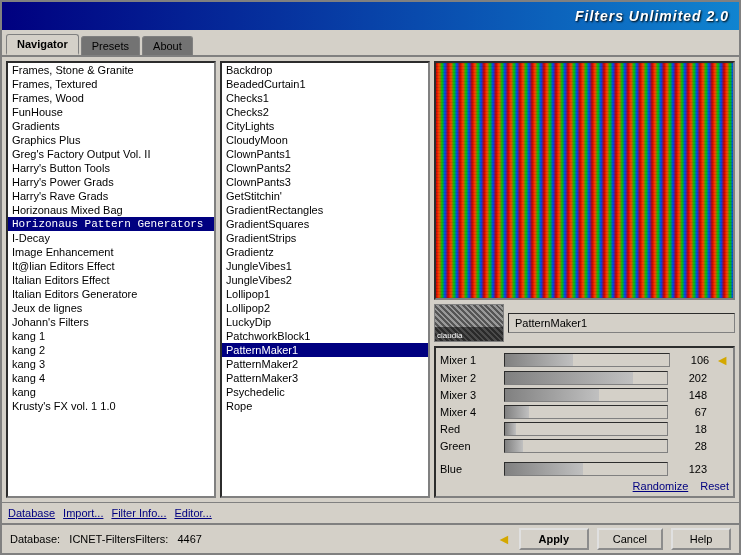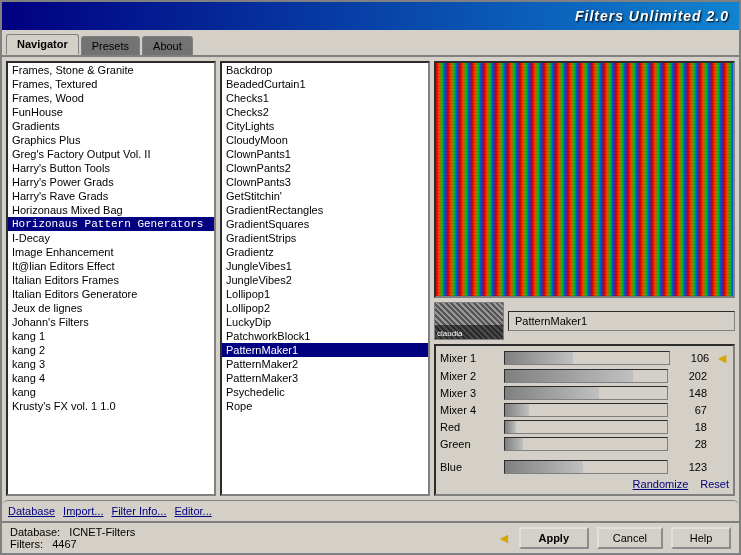--- a/index.html
+++ b/index.html
@@ -216,21 +216,20 @@
     }
 
     
     .action-bar {
       display: flex;
       justify-content: space-between;
       align-items: flex-end;
       padding: 4px 6px;
       background: #d4d0c8;
       border-top: 1px solid #808080;
-      border-radius: 6px;
     }
     .action-bar-left {
       display: flex;
       gap: 8px;
     }
     .action-link {
       color: #000080;
       text-decoration: underline;
       cursor: pointer;
       font-size: 11px;
@@ -240,21 +239,20 @@
     .status-bar {
       background: #d4d0c8;
       border-top: 2px solid #808080;
       padding: 3px 8px;
       display: flex;
       align-items: center;
       justify-content: space-between;
     }
     .status-left {
       display: flex;
-      flex-direction: column;
       font-size: 11px;
     }
     .status-right {
       display: flex;
       align-items: center;
       gap: 8px;
     }
 
     
     .btn {
@@ -376,21 +374,21 @@
           <div class="list-item">
               <span>I-Decay</span>
             </div>
           <div class="list-item">
               <span>Image Enhancement</span>
             </div>
           <div class="list-item">
               <span>It@lian Editors Effect</span>
             </div>
           <div class="list-item">
-              <span>Italian Editors Frames</span>
+              <span>Italian Editors Effect</span>
             </div>
           <div class="list-item">
               <span>Italian Editors Generatore</span>
             </div>
           <div class="list-item">
               <span>Jeux de lignes</span>
             </div>
           <div class="list-item">
               <span>Johann's Filters</span>
             </div>

